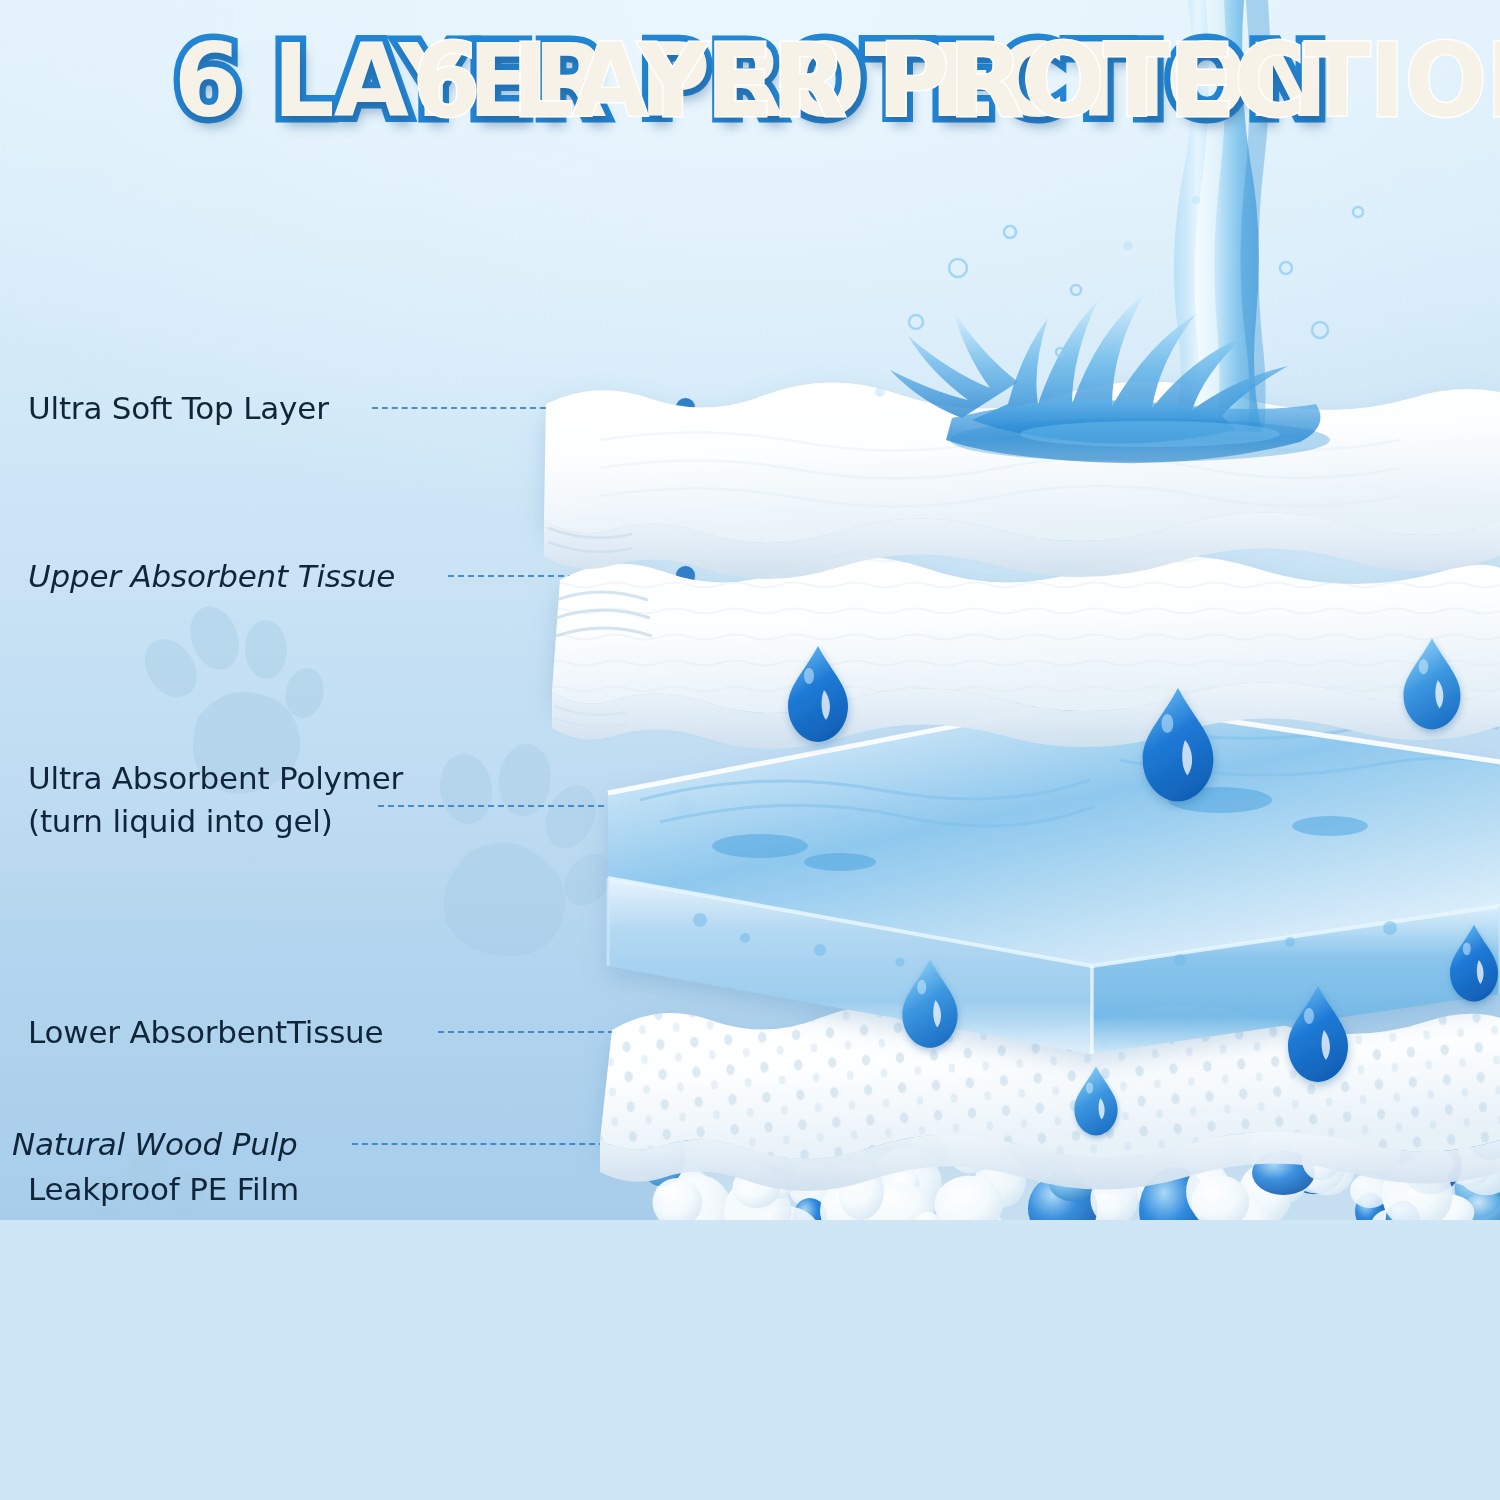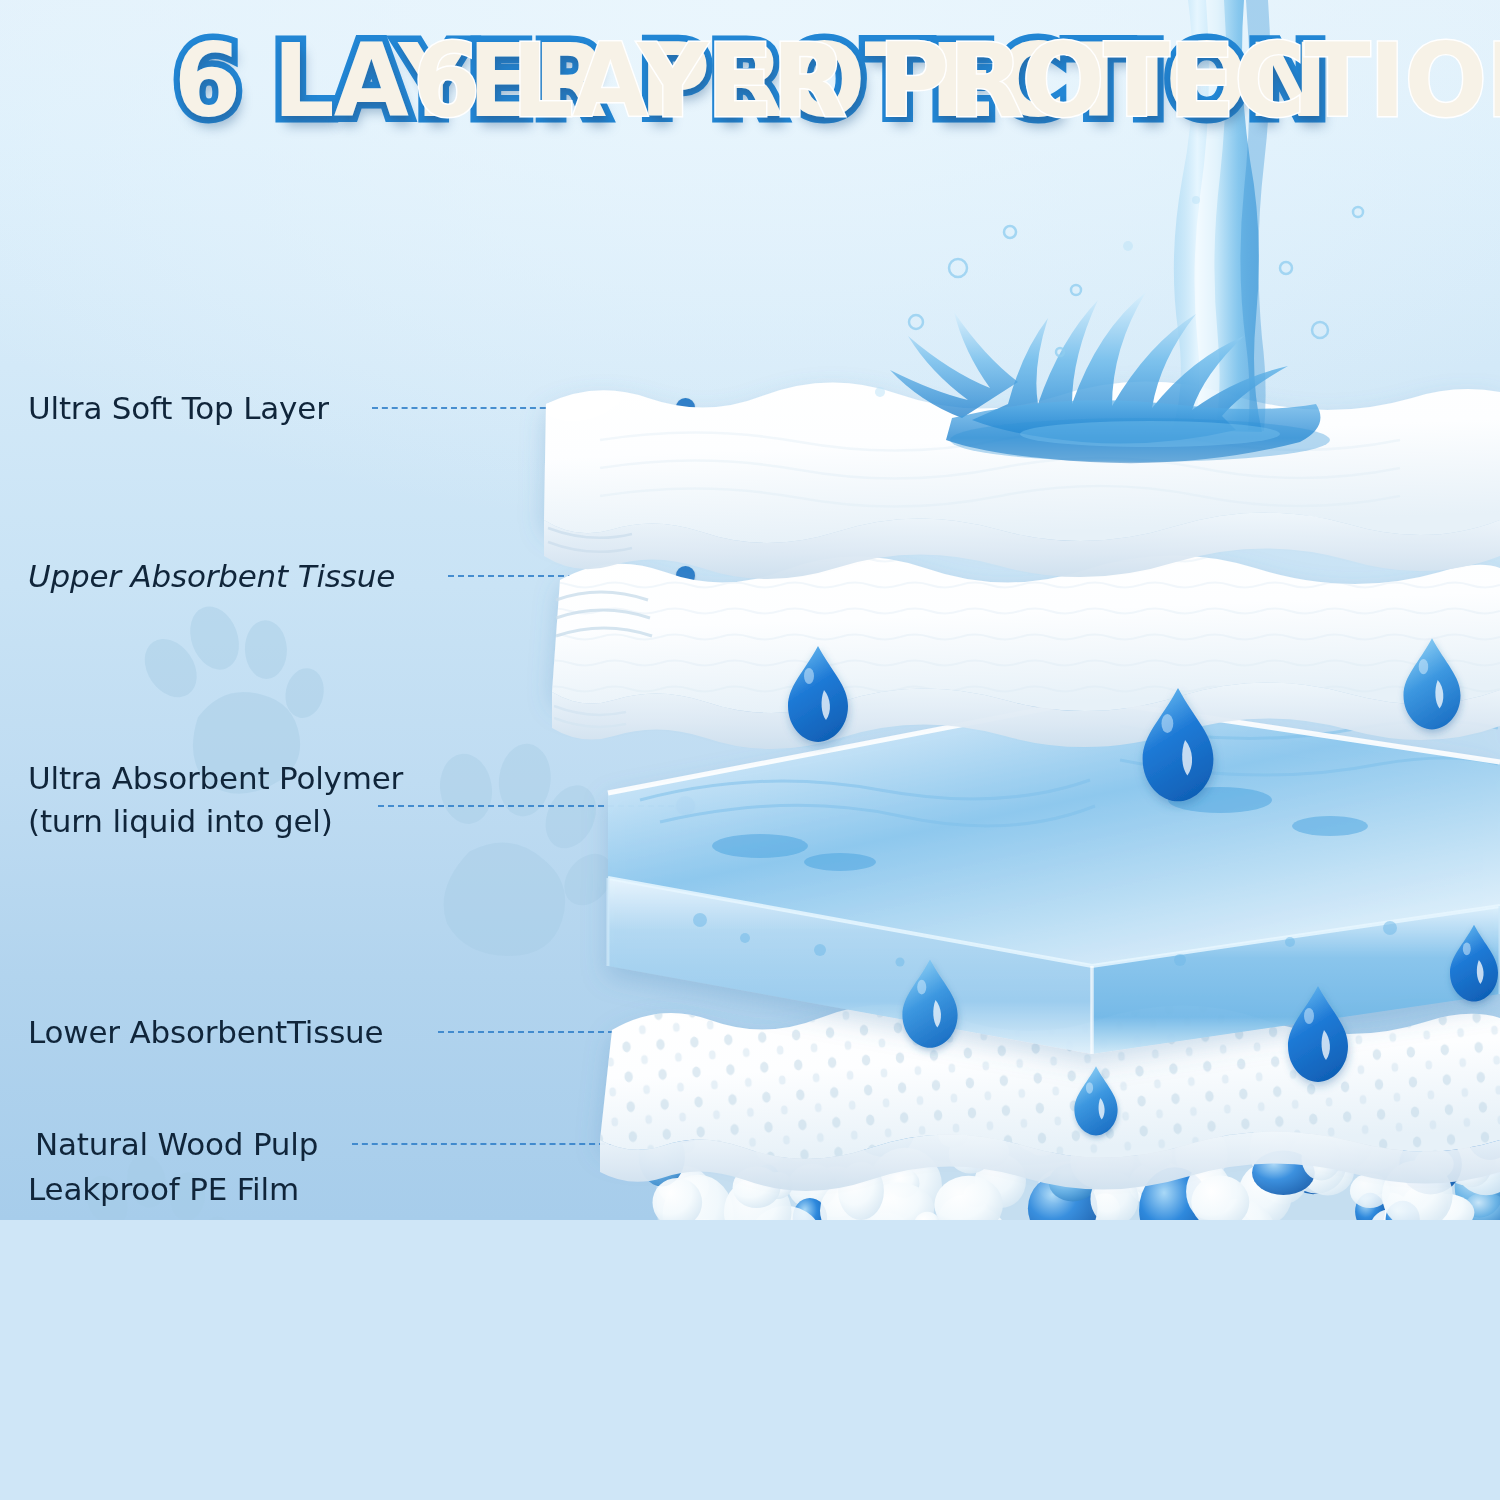--- a/index.html
+++ b/index.html
@@ -706,21 +706,21 @@
         <span class="callout-text two-line">Ultra Absorbent Polymer
 (turn liquid into gel)</span>
       </div>
       <div class="leader" style="left: 378px; top: 805px; width: 306px;"></div>
       <div class="leader-dot" style="left: 676px; top: 796px;"></div>
       <div class="callout" style="left: 28px; top: 1012px;">
         <span class="callout-text">Lower AbsorbentTissue</span>
       </div>
       <div class="leader" style="left: 438px; top: 1031px; width: 246px;"></div>
       <div class="leader-dot" style="left: 676px; top: 1022px;"></div>
-      <div class="callout" style="left: 35px; top: 1124px;">
+      <div class="callout" style="left: 12px; top: 1124px; font-style: italic;">
         <span class="callout-text">Natural Wood Pulp</span>
       </div>
       <div class="leader" style="left: 352px; top: 1143px; width: 332px;"></div>
       <div class="leader-dot" style="left: 676px; top: 1134px;"></div>
       <div class="callout" style="left: 28px; top: 1169px;">
         <span class="callout-text">Leakproof PE Film</span>
       </div>
       <div class="leader" style="left: 352px; top: 1256px; width: 332px;"></div>
       <div class="leader-dot" style="left: 676px; top: 1247px;"></div>
     </div>

